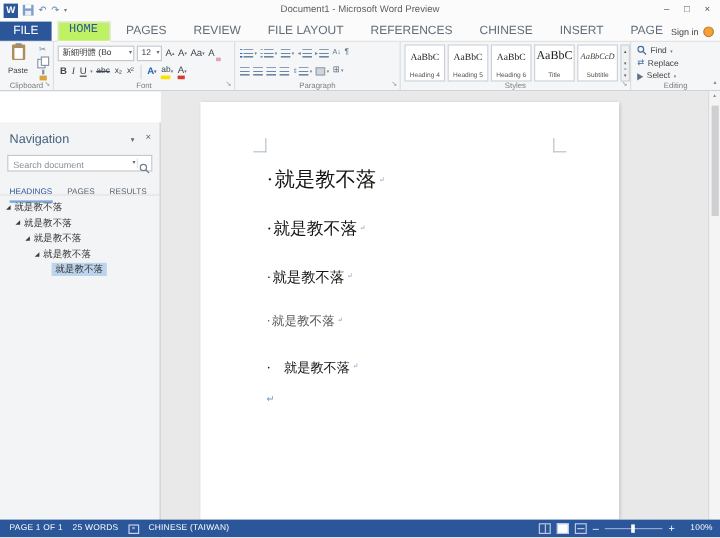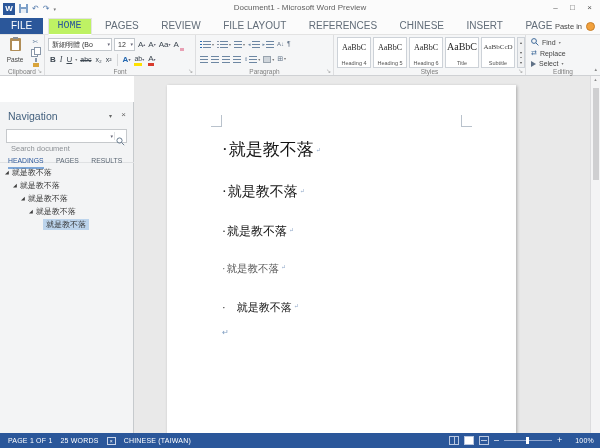--- a/index.html
+++ b/index.html
@@ -96,21 +96,21 @@
   .glyphbtn{font-size:7px;color:#5f7186;line-height:10px;}
   .sortbtn{font-size:6px;color:#5f7186;}
   .shade{display:inline-block;width:8px;height:7px;background:#cfd5db;border:1px solid #98a3ae;}
 
   
   .style-card{position:absolute;top:2px;width:34px;height:31px;background:#fff;border:1px solid #cdd2d8;}
   .sc1{left:3px;} .sc2{left:39px;} .sc3{left:75px;} .sc4{left:111px;} .sc5{left:147px;}
   .style-prev{font-family:"Liberation Serif","DejaVu Serif",serif;font-size:8px;color:#1f1f1f;
               text-align:center;margin-top:5px;white-space:nowrap;overflow:hidden;}
   .sc4 .style-prev{font-size:10px;margin-top:3px;}
-  .sc5 .style-prev{font-size:7px;color:#444;}
+  .sc5 .style-prev{font-style:italic;font-size:7px;color:#444;}
   .style-name{position:absolute;bottom:1px;left:0;right:0;text-align:center;font-size:5.5px;color:#555;}
   .gal-arrows{position:absolute;left:183px;top:2px;width:8px;height:31px;border:1px solid #cdd2d8;background:#f0f1f2;
               display:flex;flex-direction:column;justify-content:space-between;align-items:center;}
   .gal-btn{font-size:4px;color:#555;line-height:9px;}
   .gal-more{border-top:1px solid #999;}
 
   
   .edit-row{position:absolute;left:5px;display:flex;align-items:center;gap:3px;font-size:7px;color:#444;}
   .er1{top:3px;} .er2{top:14px;} .er3{top:25px;}
   .edit-dd{font-size:4px;color:#777;}
@@ -119,21 +119,21 @@
              border-bottom:3px solid transparent;display:inline-block;}
   .collapse-ribbon{position:absolute;right:3px;bottom:3px;font-size:5px;color:#888;}
 
   
   .navpane{position:absolute;left:0;top:76px;width:134px;height:357px;background:#f3f4f5;
            border-right:1px solid #c6cacd;margin-top:26px;}
   .nav-title{position:absolute;left:8px;top:8px;font-size:10.5px;color:#44617e;}
   .nav-opts{position:absolute;right:21px;top:10px;font-size:6px;color:#666;}
   .nav-close{position:absolute;right:7px;top:8px;font-size:8px;color:#666;}
   .nav-search{position:absolute;left:6px;top:27px;width:121px;height:14px;background:#fff;border:1px solid #c6c9cc;}
-  .nav-search input{position:absolute;left:0;top:12px;width:96px;height:12px;border:none;outline:none;
+  .nav-search input{position:absolute;left:0;top:1px;width:96px;height:12px;border:none;outline:none;
                     background:transparent;font-size:7.5px;color:#444;padding:0 0 0 4px;
                     font-family:"Liberation Sans",sans-serif;}
   .nav-search input::placeholder{color:#8d9196;}
   .search-dd{position:absolute;right:13px;top:0;font-size:5px;color:#667;line-height:12px;}
   .search-sep{position:absolute;right:11px;top:2px;bottom:2px;width:1px;background:#dfe1e3;}
   .search-mag{position:absolute;right:1px;top:2px;}
   .nav-tabs{position:absolute;left:0;top:47px;width:134px;height:14px;border-bottom:1px solid #dfe1e3;}
   .nav-tab{display:inline-block;margin-left:8px;font-size:6.8px;line-height:13px;color:#5a6673;}
   .nav-tab.active{color:#2b579a;border-bottom:2px solid #7da7d9;}
   .nav-tree{position:absolute;left:0;top:64px;right:0;}
@@ -209,21 +209,21 @@
     <span class="tab file">FILE</span>
     <span class="tab active">HOME</span>
     <span class="tab">PAGES</span>
     <span class="tab">REVIEW</span>
     <span class="tab">FILE LAYOUT</span>
     <span class="tab">REFERENCES</span>
     <span class="tab">CHINESE</span>
     <span class="tab">INSERT</span>
     <span class="tab">PAGE</span>
     <div class="signin">
-      <span>Paste in</span>
+      <span>Sign in</span>
       <span class="smiley"></span>
     </div>
   </div>
 
   <div class="ribbon">
 
     <div class="rgroup g-clip">
       <div class="paste-btn">
         <span class="paste-icon"></span>
         <span class="paste-label">Paste</span>

